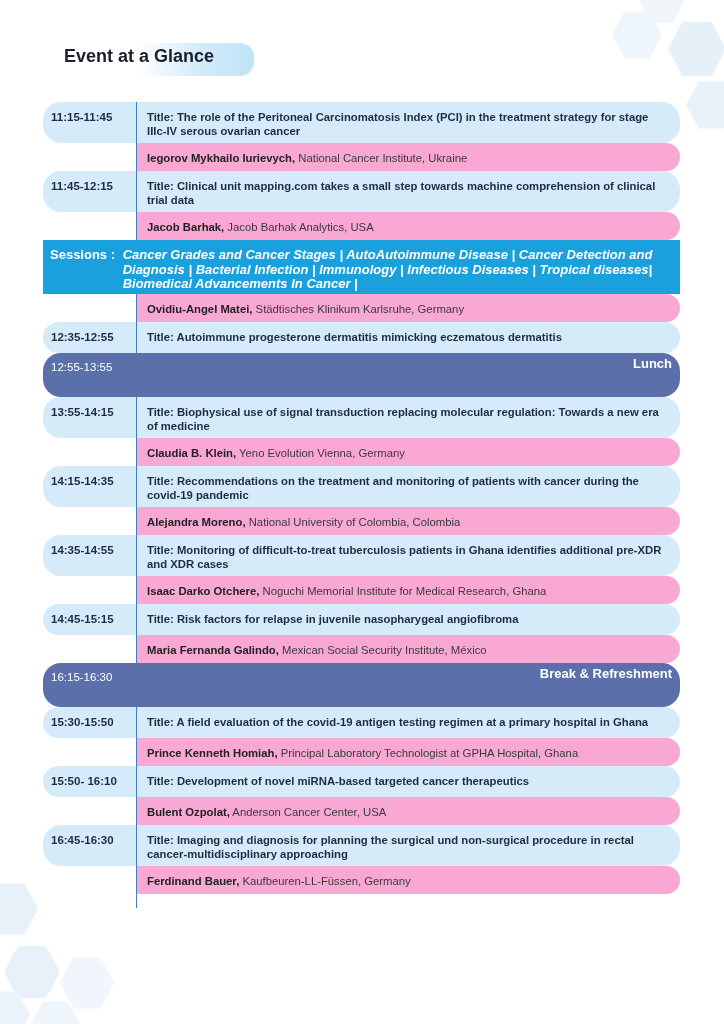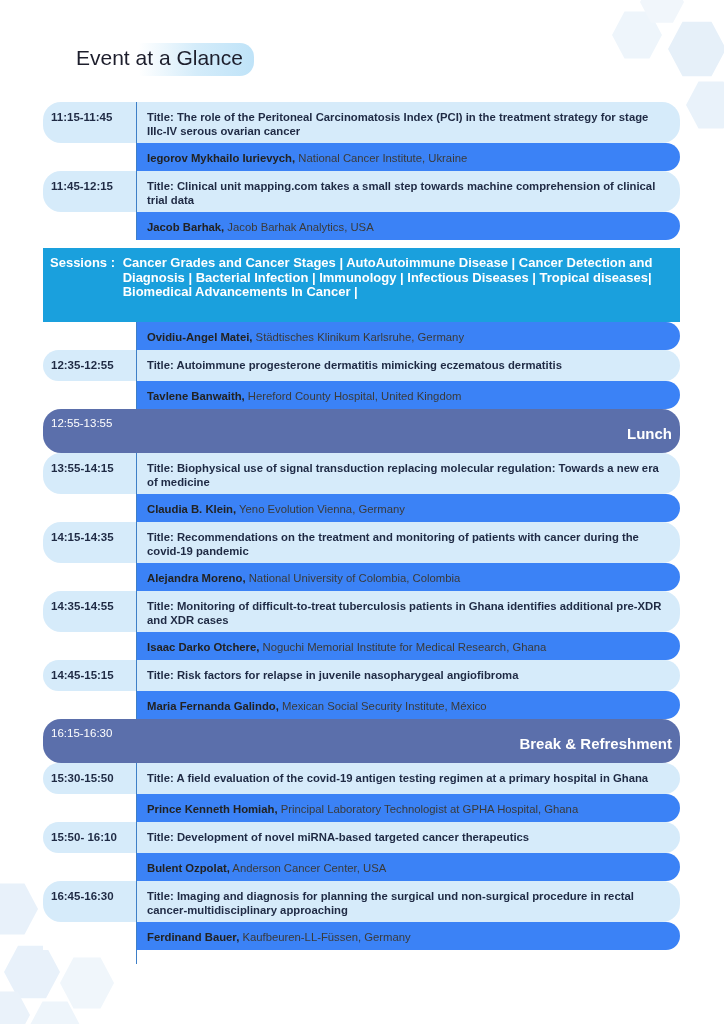--- a/index.html
+++ b/index.html
@@ -7,40 +7,40 @@
     width: 724px; height: 1024px; position: relative; overflow: hidden;
     background: #ffffff; font-family: "Liberation Sans", sans-serif; color: #1f2a44;
   }
   .hex { position: absolute; width: 60px; height: 60px;
     background: #eef5fb; clip-path: polygon(25% 3%, 75% 3%, 100% 50%, 75% 97%, 25% 97%, 0 50%);
   }
   .heading-wrap { position: absolute; left: 62px; top: 43px; height: 33px; width: 192px;
     border-radius: 0 14px 14px 0;
     background: linear-gradient(90deg, rgba(255,255,255,0) 0%, rgba(255,255,255,0) 40%, #d4ecfa 70%, #bfe3f8 100%);
   }
-  .heading { position: absolute; left: 76px; top: 46px; font-size: 21px; font-weight: normal; color: #1d1e2c; letter-spacing: 0; }
+  .heading { position: absolute; left: 64px; top: 46px; font-size: 18px; font-weight: bold; color: #1d1e2c; letter-spacing: 0; }
   .schedule { position: absolute; left: 43px; top: 102px; width: 637px; }
   .row { display: flex; position: relative; border-radius: 18px; }
   .row .time { width: 94px; flex: none; box-sizing: border-box; padding: 9px 0 0 8px;
     font-size: 11.5px; font-weight: bold; color: #1f2a44; border-right: 1.5px solid #3e7fc7; }
   .row .content { flex: 1; box-sizing: border-box; padding: 8px 10px 0 10px; font-size: 11.3px; line-height: 14px; }
   .row.talk { background: #d6ebfa; }
   .row.talk .content { font-weight: bold; color: #1f2a44; }
   .row.talk.two { height: 41px; }
   .row.talk.one { height: 31px; }
-  .row.speaker { background: #3b82f6; height: 28px; }
+  .row.speaker { background: #f9a8d4; height: 28px; }
   .row.speaker .content { padding-top: 8px; color: #3a3a3a; }
   .row.speaker .time { background: #ffffff; }
   .speaker-name { font-weight: bold; color: #222; }
   .row.break { background: #5b6fab; height: 44px; }
   .row.break .time { color: #ffffff; font-weight: normal; padding-top: 8px; border-right: 1.5px solid #5b6fab; }
-  .row.break .content { text-align: right; color: #ffffff; font-weight: bold; font-size: 15px; padding-top: 18px; padding-right: 8px; }
-  .session { background: #1aa0dd; height: 74px; display: flex; color: #fff; font-weight: bold; font-size: 13px; line-height: 14.5px; margin-top: 8px; }
+  .row.break .content { text-align: right; color: #ffffff; font-weight: bold; font-size: 13px; padding-top: 4px; padding-right: 8px; }
+  .session { background: #1aa0dd; height: 54px; display: flex; color: #fff; font-weight: bold; font-size: 13px; line-height: 14.5px; }
   .session .label { padding: 8px 0 0 7px; flex: none; white-space: pre; }
-  .session .topics { padding: 8px 16px 0 4px; }
+  .session .topics { padding: 8px 16px 0 4px; font-style: italic; }
   .tail { height: 14px; }
   .tail .time { border-right: 1.5px solid #3e7fc7; height: 14px; }
 </style>
 </head>
 <body>
 
 <div class="hex" style="left:612px;top:10px;width:50px;height:50px;"></div>
 <div class="hex" style="left:668px;top:20px;width:58px;height:58px;background:#e6f0f9;"></div>
 <div class="hex" style="left:640px;top:-20px;width:44px;height:44px;background:#f1f6fb;"></div>
 <div class="hex" style="left:686px;top:80px;width:50px;height:50px;background:#e9f2fa;"></div>
@@ -77,24 +77,20 @@
     <div class="topics">Cancer Grades and Cancer Stages | AutoAutoimmune Disease | Cancer Detection and Diagnosis | Bacterial Infection | Immunology | Infectious Diseases | Tropical diseases| Biomedical Advancements In Cancer |</div>
   </div>
 
   <div class="row speaker">
     <div class="time"></div>
     <div class="content"><span class="speaker-name">Ovidiu-Angel Matei,</span><span> Städtisches Klinikum Karlsruhe, Germany</span></div>
   </div>
   <div class="row talk one">
     <div class="time">12:35-12:55</div>
     <div class="content">Title: Autoimmune progesterone dermatitis mimicking eczematous dermatitis</div>
-  </div>
-  <div class="row speaker">
-    <div class="time"></div>
-    <div class="content"><span class="speaker-name">Tavlene Banwaith,</span><span> Hereford County Hospital, United Kingdom</span></div>
   </div>
 
   <div class="row break">
     <div class="time">12:55-13:55</div>
     <div class="content">Lunch</div>
   </div>
 
   <div class="row talk two">
     <div class="time">13:55-14:15</div>
     <div class="content">Title: Biophysical use of signal transduction replacing molecular regulation: Towards a new era of medicine</div>

